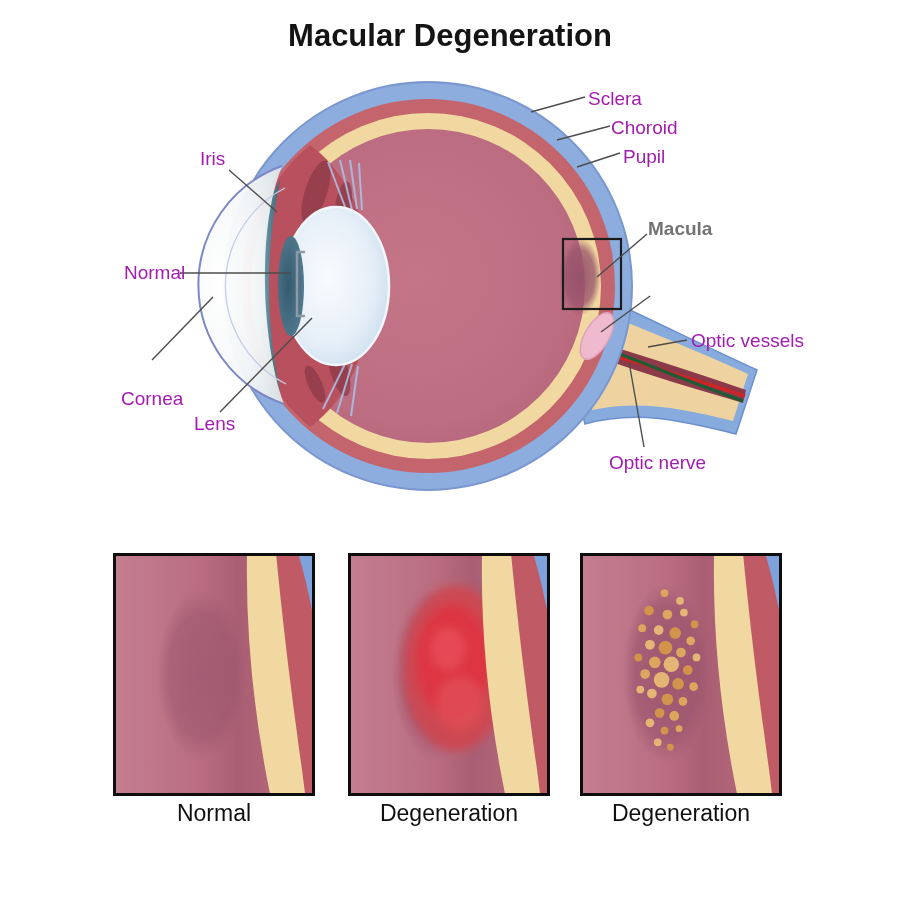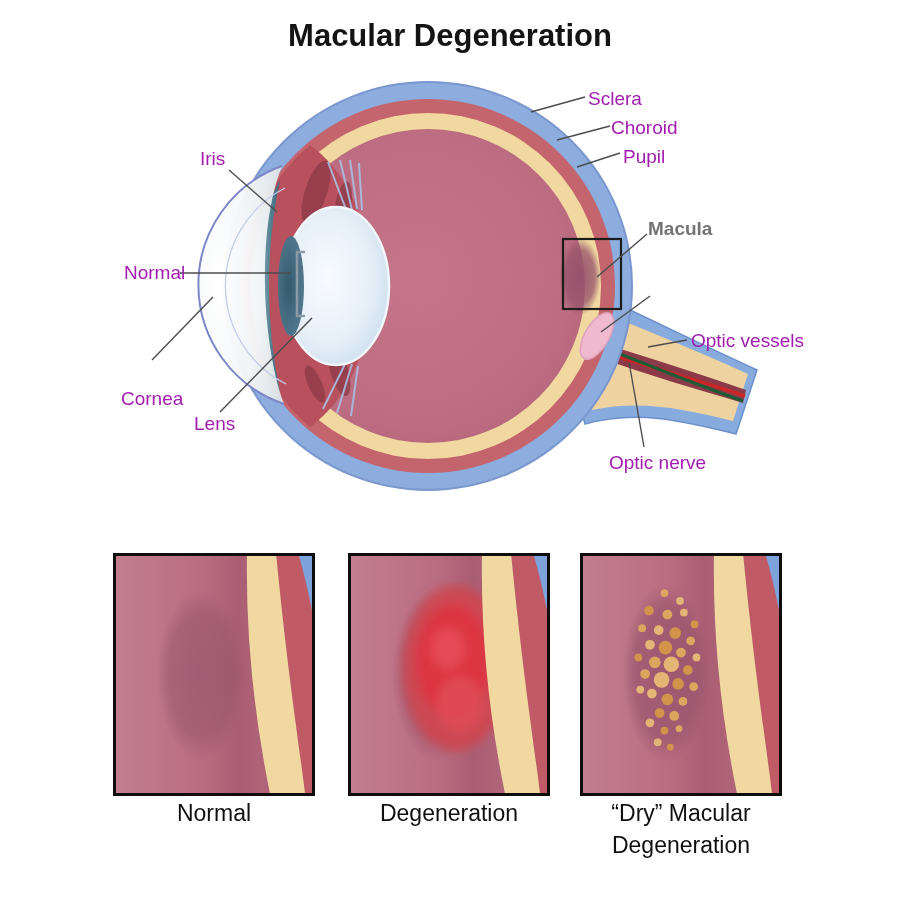--- a/index.html
+++ b/index.html
@@ -229,16 +229,15 @@
   </div>
 
   <div class="caption" style="left:94px">
     <span>Normal</span>
     <span></span>
   </div>
   <div class="caption" style="left:329px">
     <span>Degeneration</span>
   </div>
   <div class="caption" style="left:561px">
-    <span>“Dry” Macular</span>
     <span>Degeneration</span>
   </div>
 </div>
 
 </body></html>

